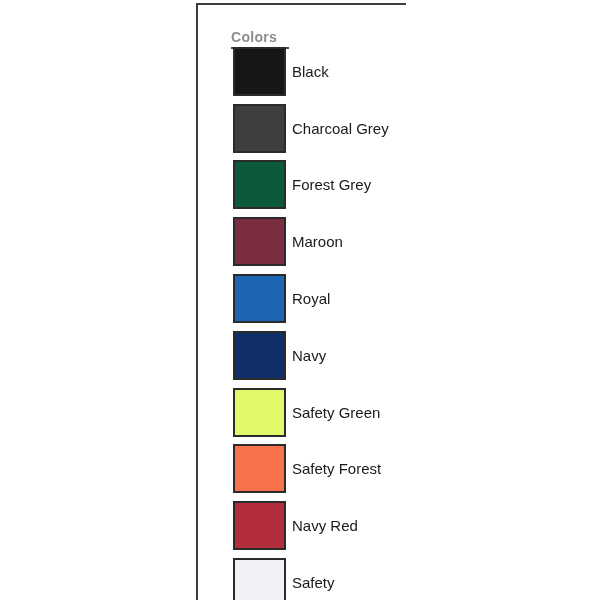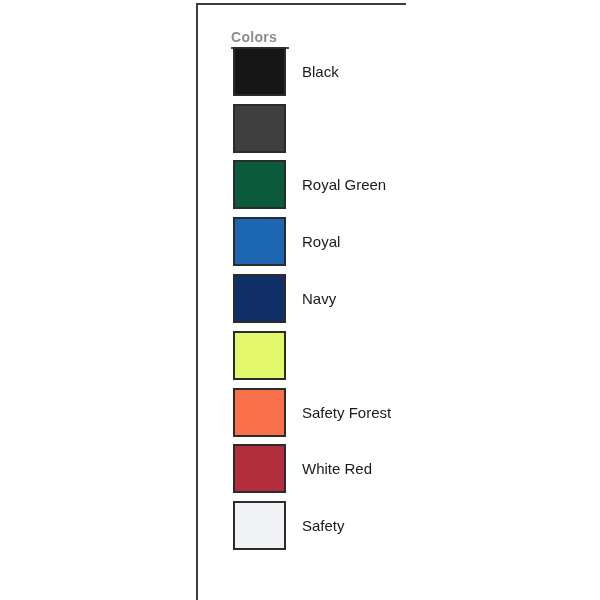--- a/index.html
+++ b/index.html
@@ -69,21 +69,21 @@
   }
   .swatch-chip {
     box-sizing: border-box;
     width: 53px;
     height: 49px;
     margin-left: 35px;
     border: 2px solid #2b2b2b;
     flex: none;
   }
   .swatch-label {
-    margin-left: 16px;
+    margin-left: 6px;
     font-size: 15px;
     color: #1a1a1a;
     line-height: 17px;
     white-space: nowrap;
   }
 </style>
 </head>
 <body>
 
 <div id="color-panel">
@@ -93,43 +93,49 @@
     <span id="panel-heading-rule"></span>
   </div>
 
   <div id="swatch-list">
       <div class="swatch-row">
         <div class="swatch-chip" style="background: rgb(22, 22, 22); border-color: rgb(43, 43, 43);"></div>
         <span class="swatch-label">Black</span>
       </div>
       <div class="swatch-row">
         <div class="swatch-chip" style="background: rgb(63, 63, 64); border-color: rgb(43, 43, 43);"></div>
+        <span class="swatch-label">Charcoal Grey</span>
       </div>
       <div class="swatch-row">
         <div class="swatch-chip" style="background: rgb(11, 90, 59); border-color: rgb(43, 43, 43);"></div>
-        <span class="swatch-label">Royal Green</span>
+        <span class="swatch-label">Forest Grey</span>
+      </div>
+      <div class="swatch-row">
+        <div class="swatch-chip" style="background: rgb(124, 45, 63); border-color: rgb(43, 43, 43);"></div>
+        <span class="swatch-label">Maroon</span>
       </div>
       <div class="swatch-row">
         <div class="swatch-chip" style="background: rgb(29, 102, 178); border-color: rgb(43, 43, 43);"></div>
         <span class="swatch-label">Royal</span>
       </div>
       <div class="swatch-row">
         <div class="swatch-chip" style="background: rgb(16, 47, 103); border-color: rgb(43, 43, 43);"></div>
         <span class="swatch-label">Navy</span>
       </div>
       <div class="swatch-row">
         <div class="swatch-chip" style="background: rgb(227, 247, 107); border-color: rgb(43, 43, 43);"></div>
+        <span class="swatch-label">Safety Green</span>
       </div>
       <div class="swatch-row">
         <div class="swatch-chip" style="background: rgb(249, 113, 74); border-color: rgb(43, 43, 43);"></div>
         <span class="swatch-label">Safety Forest</span>
       </div>
       <div class="swatch-row">
         <div class="swatch-chip" style="background: rgb(179, 46, 60); border-color: rgb(43, 43, 43);"></div>
-        <span class="swatch-label">White Red</span>
+        <span class="swatch-label">Navy Red</span>
       </div>
       <div class="swatch-row">
         <div class="swatch-chip" style="background: rgb(240, 242, 245); border-color: rgb(43, 43, 43);"></div>
         <span class="swatch-label">Safety</span>
       </div>
     </div>
 
 </div>
 
 </body></html>

